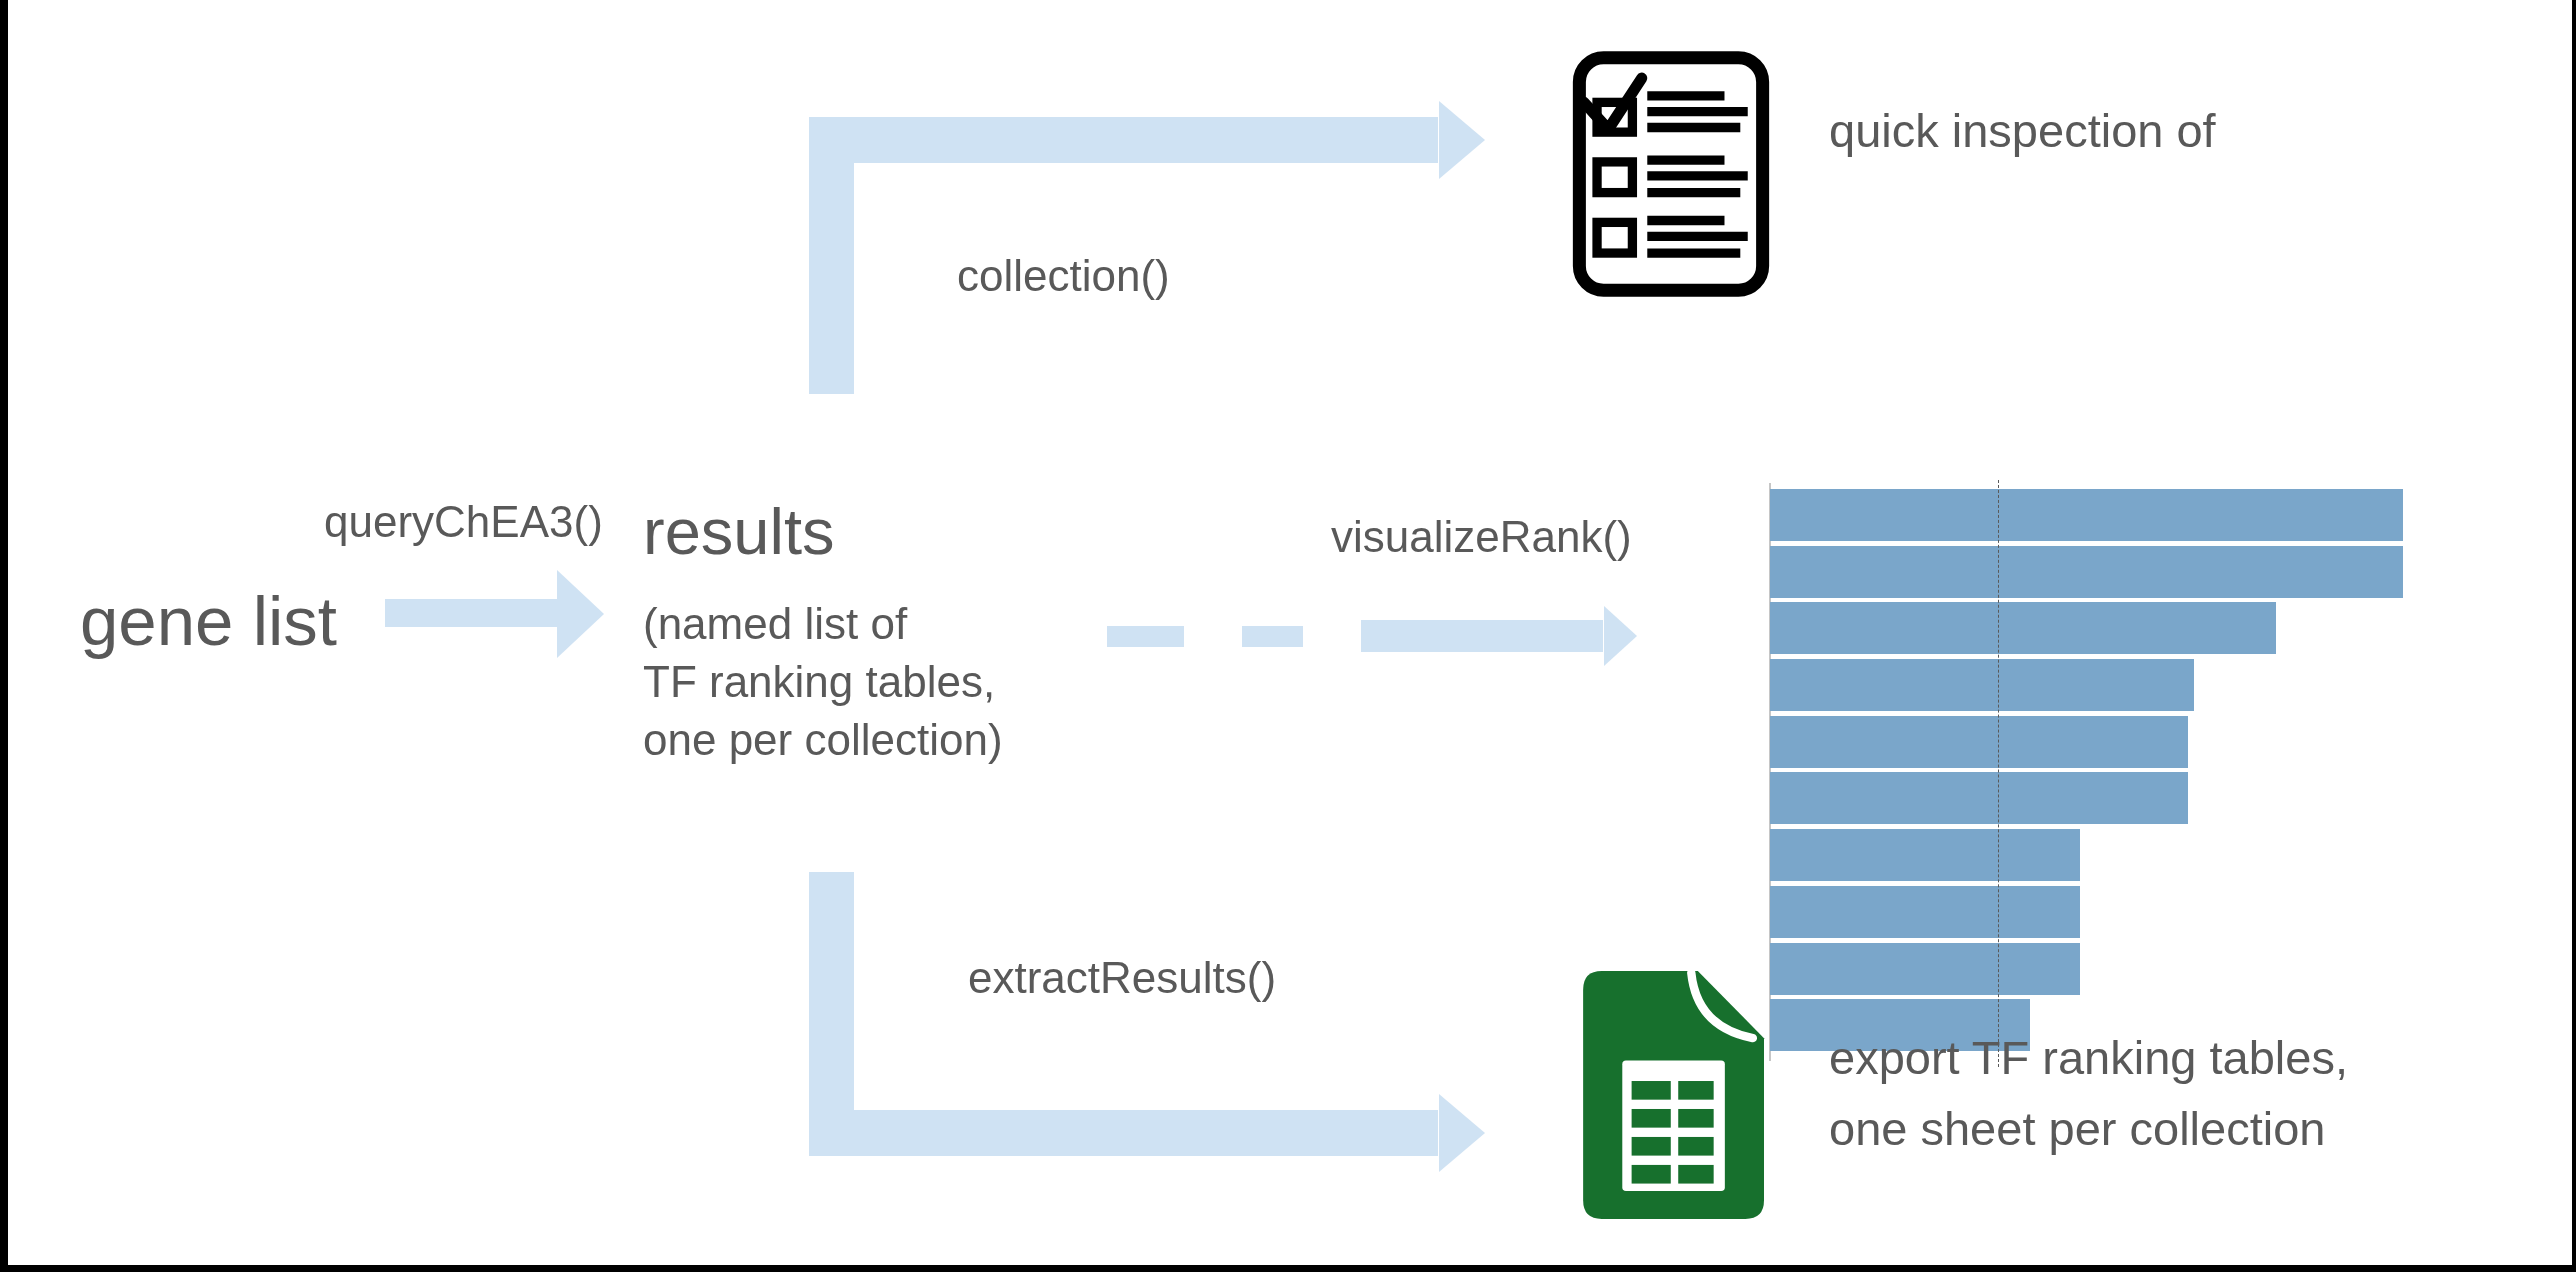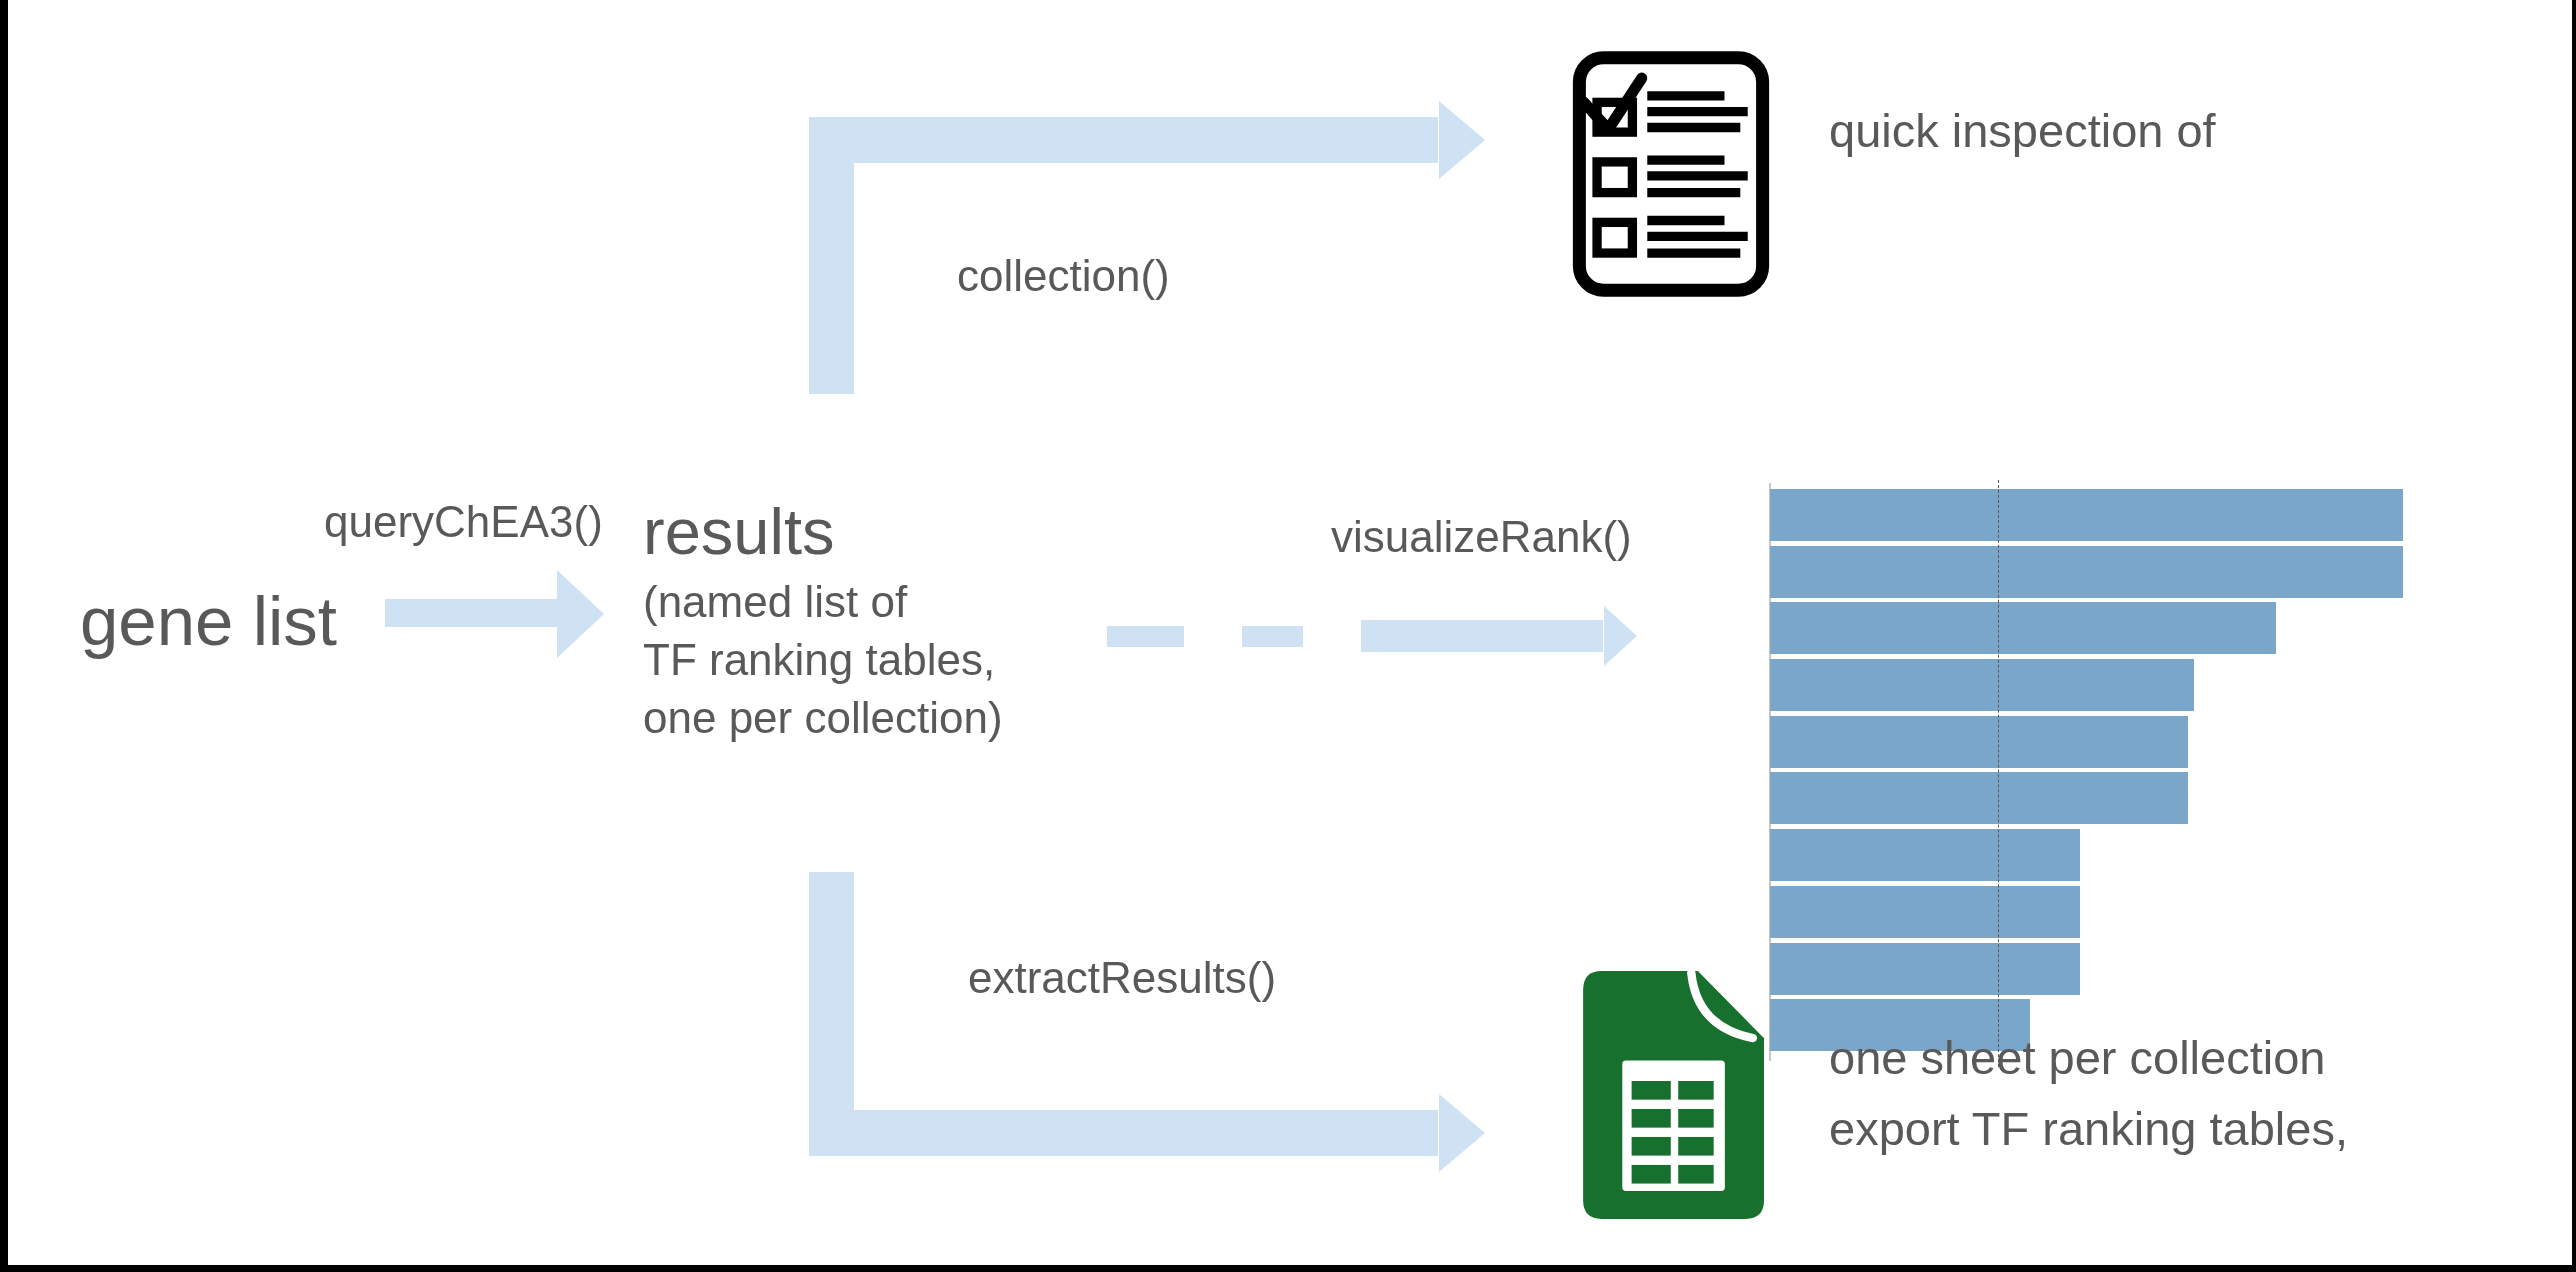--- a/index.html
+++ b/index.html
@@ -15,21 +15,21 @@
   #edge-left{left:0;top:0;width:7.5px;height:1273px;}
   #edge-right{right:0;top:0;width:3.7px;height:1273px;}
   #edge-bottom{left:0;top:1265px;width:2576px;height:7.5px;}
 
   
   .big-label{font-size:69px;line-height:1;white-space:nowrap;}
   .fn-label{font-size:44px;line-height:1;white-space:nowrap;}
   .out-label{font-size:47px;line-height:71px;white-space:nowrap;}
   #results-block{left:643px;top:497px;width:401px;text-align:left;}
   #results-title{font-size:65px;line-height:69px;}
-  #results-sub{font-size:44px;line-height:58px;margin-top:7px;}
+  #results-sub{font-size:44px;line-height:58px;margin-top:29px;}
 
   
   .shaft,.elbow-v,.elbow-h,.dash{position:absolute;background:#cfe2f3;}
   .head{position:absolute;width:0;height:0;}
 
   #main-shaft{left:385px;top:599px;width:172px;height:28px;}
   #main-head{left:557px;top:570px;border-top:44px solid transparent;border-bottom:44px solid transparent;border-left:47px solid #cfe2f3;}
 
   #top-elbow-v{left:809px;top:117px;width:45px;height:277px;}
   #top-elbow-h{left:809px;top:117px;width:629px;height:46px;}
@@ -152,16 +152,16 @@
   <rect x="102" y="118" width="38" height="20" fill="#17702d"></rect>
   <rect x="52" y="148" width="42" height="20" fill="#17702d"></rect>
   <rect x="102" y="148" width="38" height="20" fill="#17702d"></rect>
   <rect x="52" y="178" width="42" height="20" fill="#17702d"></rect>
   <rect x="102" y="178" width="38" height="20" fill="#17702d"></rect>
   <rect x="52" y="208" width="42" height="20" fill="#17702d"></rect>
   <rect x="102" y="208" width="38" height="20" fill="#17702d"></rect>
 </svg>
 
 <div class="abs out-label" id="export-block">
+  <div>export TF ranking tables,</div>
   <div>one sheet per collection</div>
-  <div>export TF ranking tables,</div>
 </div>
 
 
 </body></html>

